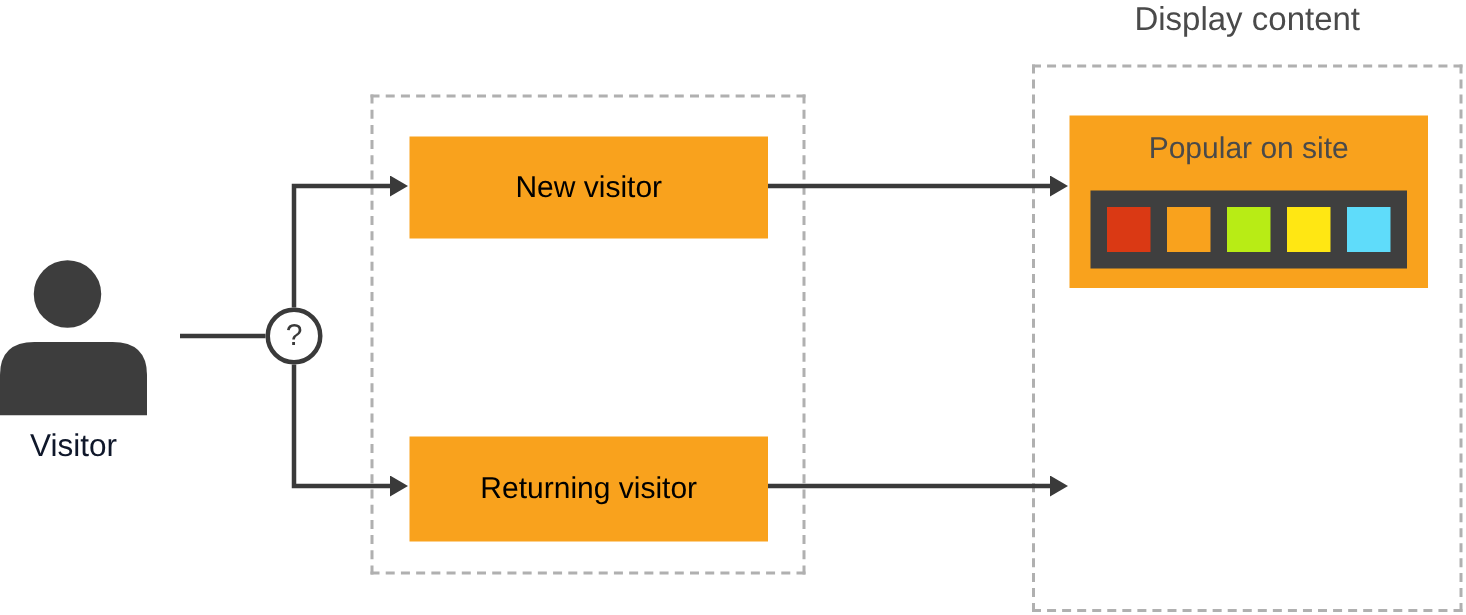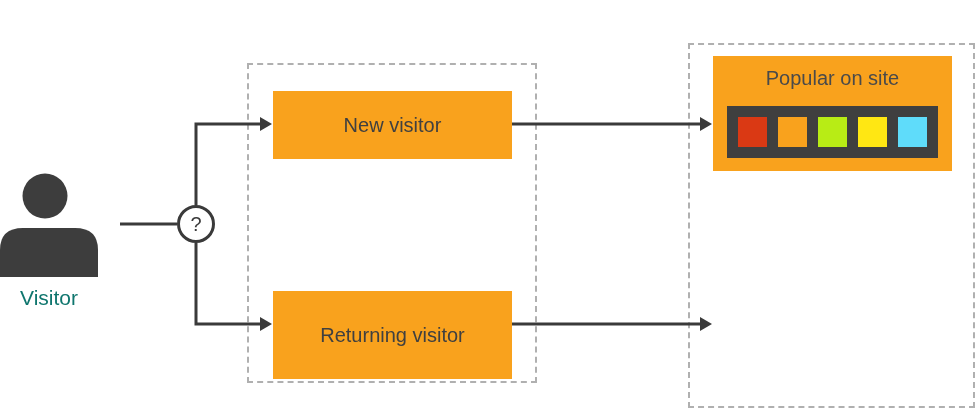--- a/index.html
+++ b/index.html
@@ -40,34 +40,34 @@
   
   .segment-node {
     position: absolute;
     left: 273px;
     width: 239px;
     background: #f9a21d;
     display: flex;
     align-items: center;
     justify-content: center;
     font-size: 20px;
-    color: #404040;
+    color: #000000;
   }
   #box-new-visitor { top: 91px; height: 68px; }
-  #box-returning-visitor { top: 291px; height: 88px; }
+  #box-returning-visitor { top: 291px; height: 70px; }
 
   
   .content-card {
     position: absolute;
     left: 713px;
     width: 239px;
     height: 115px;
     background: #f9a21d;
   }
-  #card-popular-on-site { top: 56px; padding-left: 35px; }
+  #card-popular-on-site { top: 77px; padding-left: 35px; }
   #card-popular-for-you { top: 268px; }
   .card-title {
     position: absolute;
     top: 11px;
     left: 0;
     width: 100%;
     text-align: center;
     font-size: 20px;
     color: #4a4a4a;
   }
@@ -85,21 +85,21 @@
   }
   .tile { width: 29px; height: 30px; background: #ccc; }
 
   
   #visitor-icon { left: 0px; top: 173px; width: 98px; height: 104px; }
   #visitor-label {
     position: absolute;
     left: 0px; top: 286px; width: 98px;
     text-align: center;
     font-size: 21px;
-    color: #0f766e;
+    color: #0f172a;
   }
 
   
   #decision-node {
     position: absolute;
     left: 177px; top: 205px;
     width: 38px; height: 38px;
     border: 3px solid #3a3a3a;
     border-radius: 50%;
     background: #ffffff;
@@ -154,20 +154,21 @@
   </div>
 
   <div id="segment-box" class="dashed-box"></div>
   <div id="box-new-visitor" class="segment-node">
     <span>New visitor</span>
   </div>
   <div id="box-returning-visitor" class="segment-node">
     <span>Returning visitor</span>
   </div>
 
+  <div id="display-title" class="group-title">Display content</div>
   <div id="display-box" class="dashed-box"></div>
 
   <div id="card-popular-on-site" class="content-card">
     <div class="card-title">Popular on site</div>
     <div class="tile-strip">
       <div class="tile" style="background: rgb(218, 57, 20);"></div>
       <div class="tile" style="background: rgb(249, 162, 29);"></div>
       <div class="tile" style="background: rgb(184, 236, 21);"></div>
       <div class="tile" style="background: rgb(255, 231, 19);"></div>
       <div class="tile" style="background: rgb(95, 220, 250);"></div>

